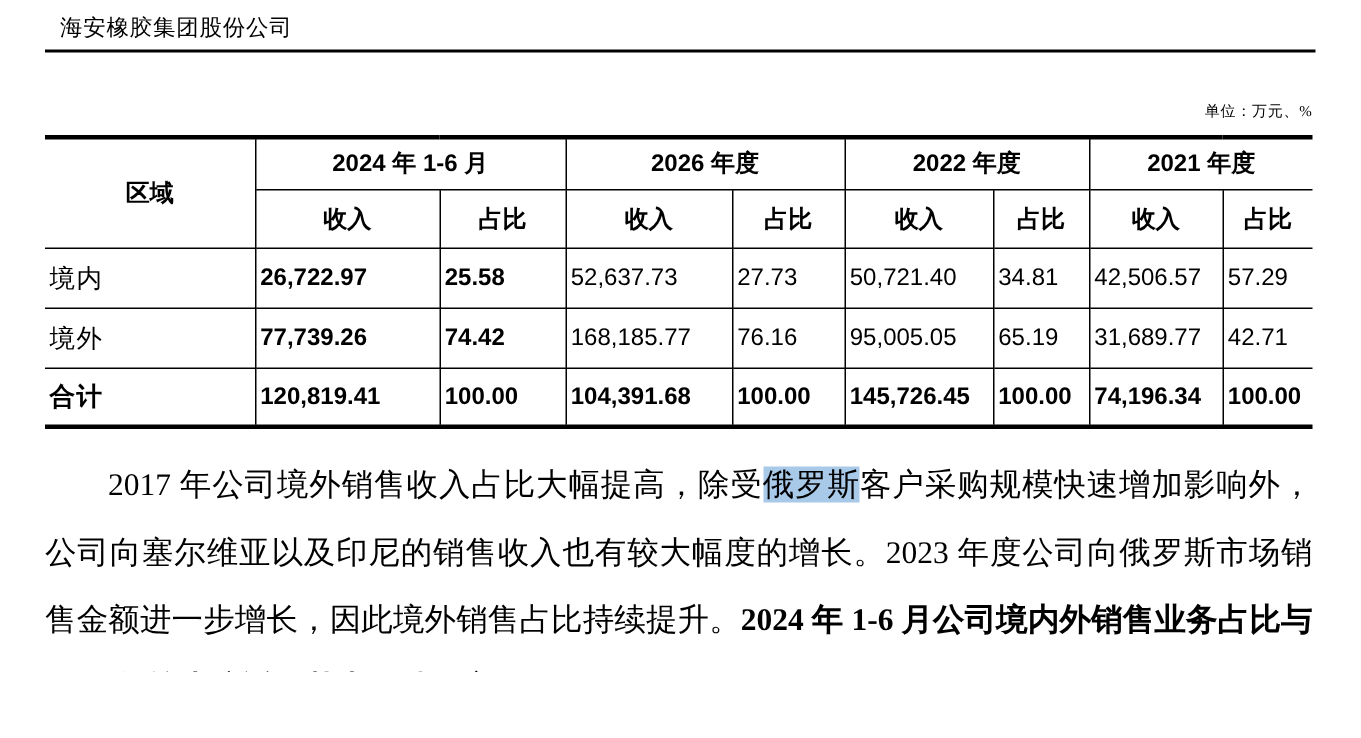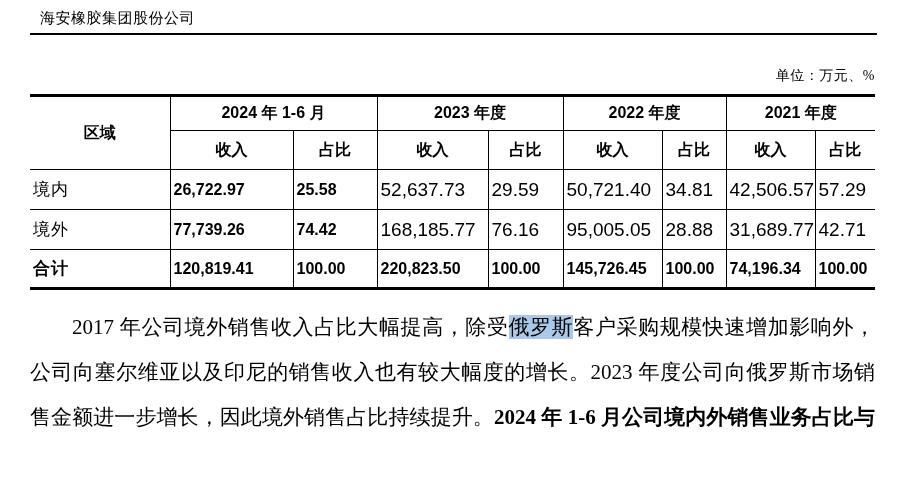--- a/index.html
+++ b/index.html
@@ -23,21 +23,21 @@
     letter-spacing: 0.5px;
   }
   .header-rule {
     border: 0;
     border-top: 2px solid #000;
     margin: 5px 30px 0 30px;
   }
   
   .unit-note {
     text-align: right;
-    font-size: 14px;
+    font-size: 10px;
     margin: 32px 32px 9px 0;
     letter-spacing: 0.5px;
   }
   
   table.data {
     border-collapse: collapse;
     table-layout: fixed;
     width: 845px;
     margin-left: 30px;
     border-top: 3px solid #000;
@@ -62,21 +62,21 @@
     font-size: 16px;
   }
   .data td.region {
     font-family: "Liberation Serif", serif;
     font-size: 17px;
     letter-spacing: 1px;
   }
   .data td.num {
     font-family: "Liberation Sans", sans-serif;
     font-weight: normal;
-    font-size: 19px;
+    font-size: 16px;
   }
   .data td.b24 { font-weight: bold; font-size: 16px; }
   .data tr.total-row td { font-weight: bold; font-size: 16px; }
   .data tr.total-row td.region {
     font-family: "Liberation Sans", sans-serif;
     font-size: 17px;
   }
   
   .body-text {
     margin: 15px 32px 0 30px;
@@ -109,63 +109,63 @@
         <col style="width:75px">
         <col style="width:99px">
       <col style="width:64px">
         <col style="width:89px">
         <col style="width:60px">
     </colgroup>
     <thead>
       <tr class="group-row">
         <th rowspan="2" class="first-col">区域</th>
         <th colspan="2">2024 年 1-6 月</th>
-        <th colspan="2">2023 年度</th>
+        <th colspan="2">2026 年度</th>
         <th colspan="2">2022 年度</th>
         <th colspan="2" class="last-col">2021 年度</th>
       </tr>
       <tr class="sub-row">
         <th>收入</th>
         <th>占比</th>
         <th>收入</th>
         <th>占比</th>
         <th>收入</th>
         <th>占比</th>
         <th>收入</th>
         <th class="last-col">占比</th>
       </tr>
     </thead>
     <tbody>
       <tr>
         <td class="region first-col">境内</td>
         <td class="num b24">26,722.97</td>
         <td class="num b24">25.58</td>
         <td class="num">52,637.73</td>
-        <td class="num">29.59</td>
+        <td class="num">27.73</td>
         <td class="num">50,721.40</td>
         <td class="num">34.81</td>
         <td class="num">42,506.57</td>
         <td class="num last-col">57.29</td>
       </tr>
       <tr>
         <td class="region first-col">境外</td>
         <td class="num b24">77,739.26</td>
         <td class="num b24">74.42</td>
         <td class="num">168,185.77</td>
         <td class="num">76.16</td>
         <td class="num">95,005.05</td>
-        <td class="num">28.88</td>
+        <td class="num">65.19</td>
         <td class="num">31,689.77</td>
         <td class="num last-col">42.71</td>
       </tr>
       <tr class="total-row">
         <td class="region first-col">合计</td>
         <td class="num b24">120,819.41</td>
         <td class="num b24">100.00</td>
-        <td class="num">220,823.50</td>
+        <td class="num">104,391.68</td>
         <td class="num">100.00</td>
         <td class="num">145,726.45</td>
         <td class="num">100.00</td>
         <td class="num">74,196.34</td>
         <td class="num last-col">100.00</td>
       </tr>
     </tbody>
   </table>
 
   <p class="body-text"><span>2017 年公司境外销售收入占比大幅提高，除受</span><span class="hl">俄罗斯</span><span>客户采购规模快速增加影响外，公司向塞尔维亚以及印尼的销售收入也有较大幅度的增长。2023 年度公司向俄罗斯市场销售金额进一步增长，因此境外销售占比持续提升。</span><span class="seg-bold">2024 年 1-6 月公司境内外销售业务占比与 2023 年较为接近，基本保持稳定。</span></p>

